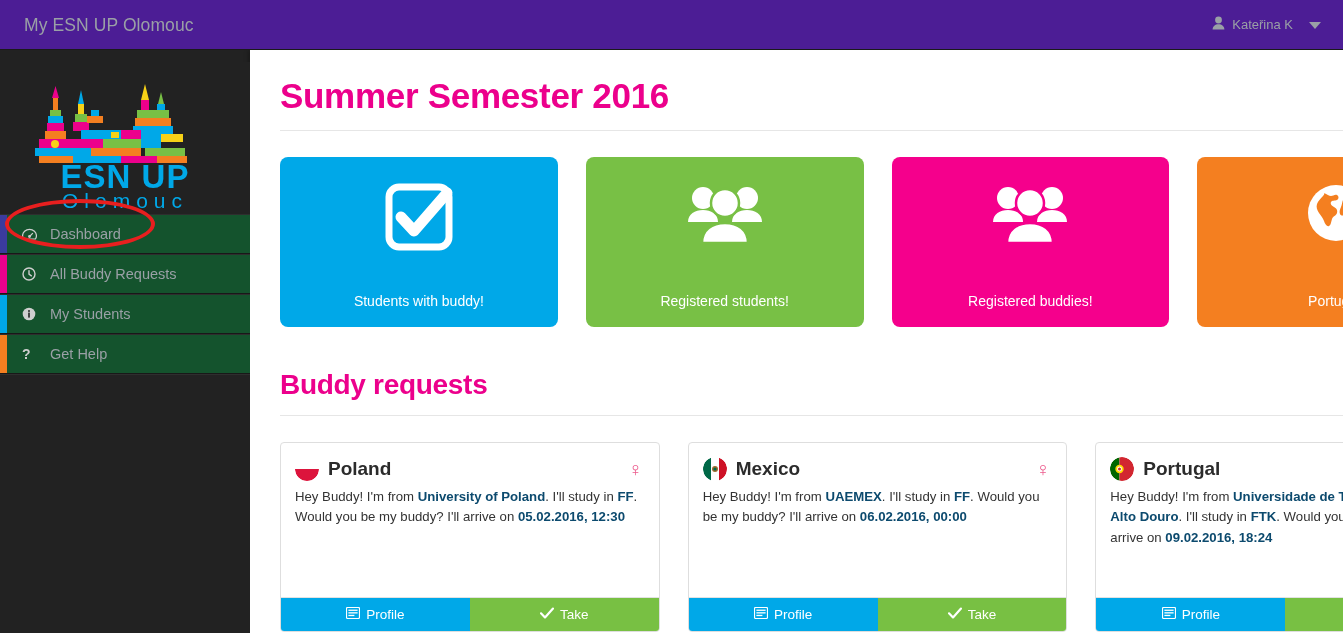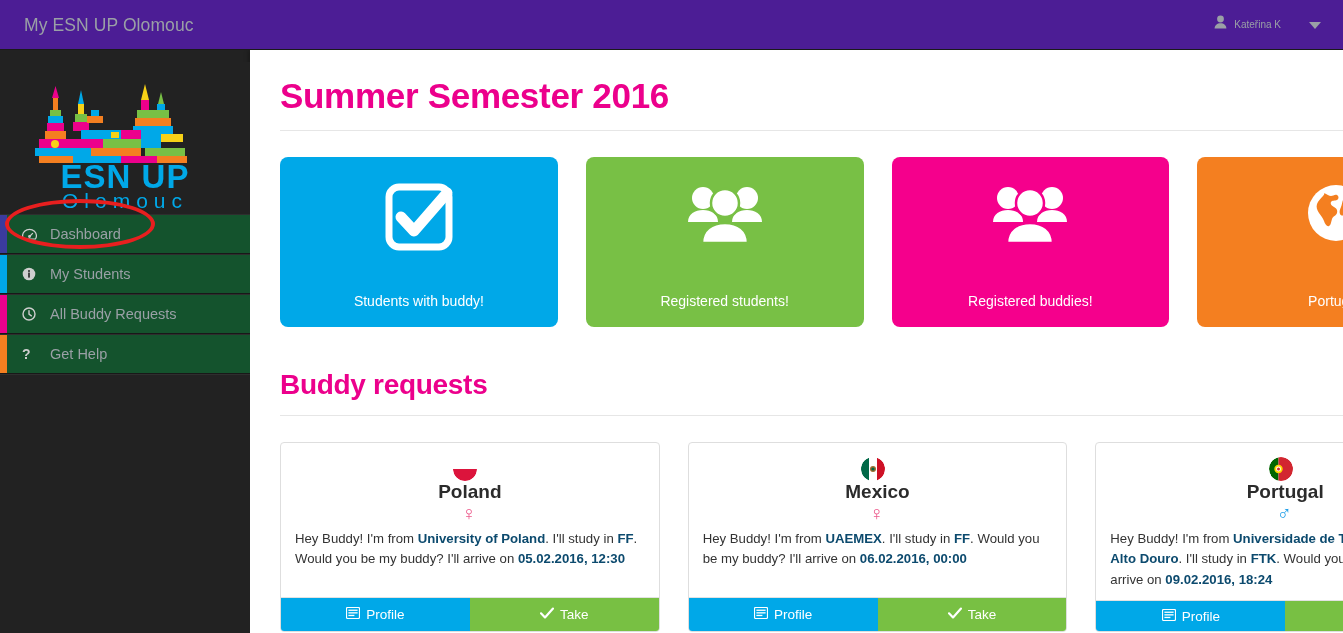--- a/index.html
+++ b/index.html
@@ -22,24 +22,24 @@
   }
   .navbar-brand {
     position: absolute; left: 24px; top: 0;
     height: 50px; line-height: 50px;
     color: #9aa0a6;
     font-size: 17.5px;
     letter-spacing: .1px;
     white-space: nowrap;
   }
   .navbar-user {
-    position: absolute; right: 62px; top: 0;
+    position: absolute; right: 50px; top: 0;
     height: 50px; line-height: 50px;
     color: #9aa0a6;
-    font-size: 10px;
+    font-size: 13px;
     white-space: nowrap;
   }
   .navbar-user .user-ico {
     display: inline-block; vertical-align: -1px;
     margin-right: 7px;
   }
   .navbar-caret {
     position: absolute; right: 22px; top: 22px;
     width: 0; height: 0;
     border-left: 6px solid transparent;
@@ -156,21 +156,20 @@
     border: 1px solid #dedede;
     border-radius: 4px;
     background: #fff;
     height: 190px;
     position: relative;
     display: flex; flex-direction: column;
   }
   .req-head {
     display: flex; align-items: center;
     padding: 14px 14px 2px 14px;
-    flex-direction: column;
   }
   .flag {
     width: 24px; height: 24px; border-radius: 50%;
     margin-right: 9px; flex: 0 0 auto;
     overflow: hidden; position: relative;
   }
   .req-country {
     font-size: 19px; font-weight: bold;
     color: #2b2b2b;
     flex: 1 1 auto;
@@ -297,40 +296,40 @@
       <svg width="15" height="13" viewBox="0 0 16 13">
         <path d="M8 1C3.9 1 .6 4 .6 7.8c0 1.3.4 2.5 1.1 3.5h12.6c.7-1 1.1-2.2 1.1-3.5C15.4 4 12.1 1 8 1z" fill="none" stroke="#cfcfcf" stroke-width="1.3"></path>
         <circle cx="8" cy="8.6" r="1.5" fill="#cfcfcf"></circle>
         <path d="M8 8.6L11.6 5" stroke="#cfcfcf" stroke-width="1.3" fill="none"></path>
       </svg>
     </span>
     <span class="nav-label">Dashboard</span>
   </div>
 
   <div class="nav-item">
+    <span class="accent" style="background:#ec008c"></span>
+    <span class="nav-ico">
+      <svg width="14" height="14" viewBox="0 0 14 14">
+        <circle cx="7" cy="7" r="6" fill="none" stroke="#cfcfcf" stroke-width="1.4"></circle>
+        <path d="M7 3.6V7.2l2.4 1.6" stroke="#cfcfcf" stroke-width="1.4" fill="none" stroke-linecap="round"></path>
+      </svg>
+    </span>
+    <span class="nav-label">All Buddy Requests</span>
+  </div>
+
+  <div class="nav-item">
     <span class="accent" style="background:#00a8e8"></span>
     <span class="nav-ico">
       <svg width="14" height="14" viewBox="0 0 14 14">
         <circle cx="7" cy="7" r="6.3" fill="#cfcfcf"></circle>
         <rect x="6.2" y="5.6" width="1.6" height="5" fill="#222"></rect>
         <rect x="6.2" y="3.1" width="1.6" height="1.8" fill="#222"></rect>
       </svg>
     </span>
     <span class="nav-label">My Students</span>
-  </div>
-
-  <div class="nav-item">
-    <span class="accent" style="background:#ec008c"></span>
-    <span class="nav-ico">
-      <svg width="14" height="14" viewBox="0 0 14 14">
-        <circle cx="7" cy="7" r="6" fill="none" stroke="#cfcfcf" stroke-width="1.4"></circle>
-        <path d="M7 3.6V7.2l2.4 1.6" stroke="#cfcfcf" stroke-width="1.4" fill="none" stroke-linecap="round"></path>
-      </svg>
-    </span>
-    <span class="nav-label">All Buddy Requests</span>
   </div>
 
   <div class="nav-item">
     <span class="accent" style="background:#f47f20"></span>
     <span class="nav-ico" style="font-weight:bold;font-size:14px;color:#cfcfcf;">?</span>
     <span class="nav-label">Get Help</span>
   </div>
 
   <div class="sidebar-filler"></div>
 </div>

